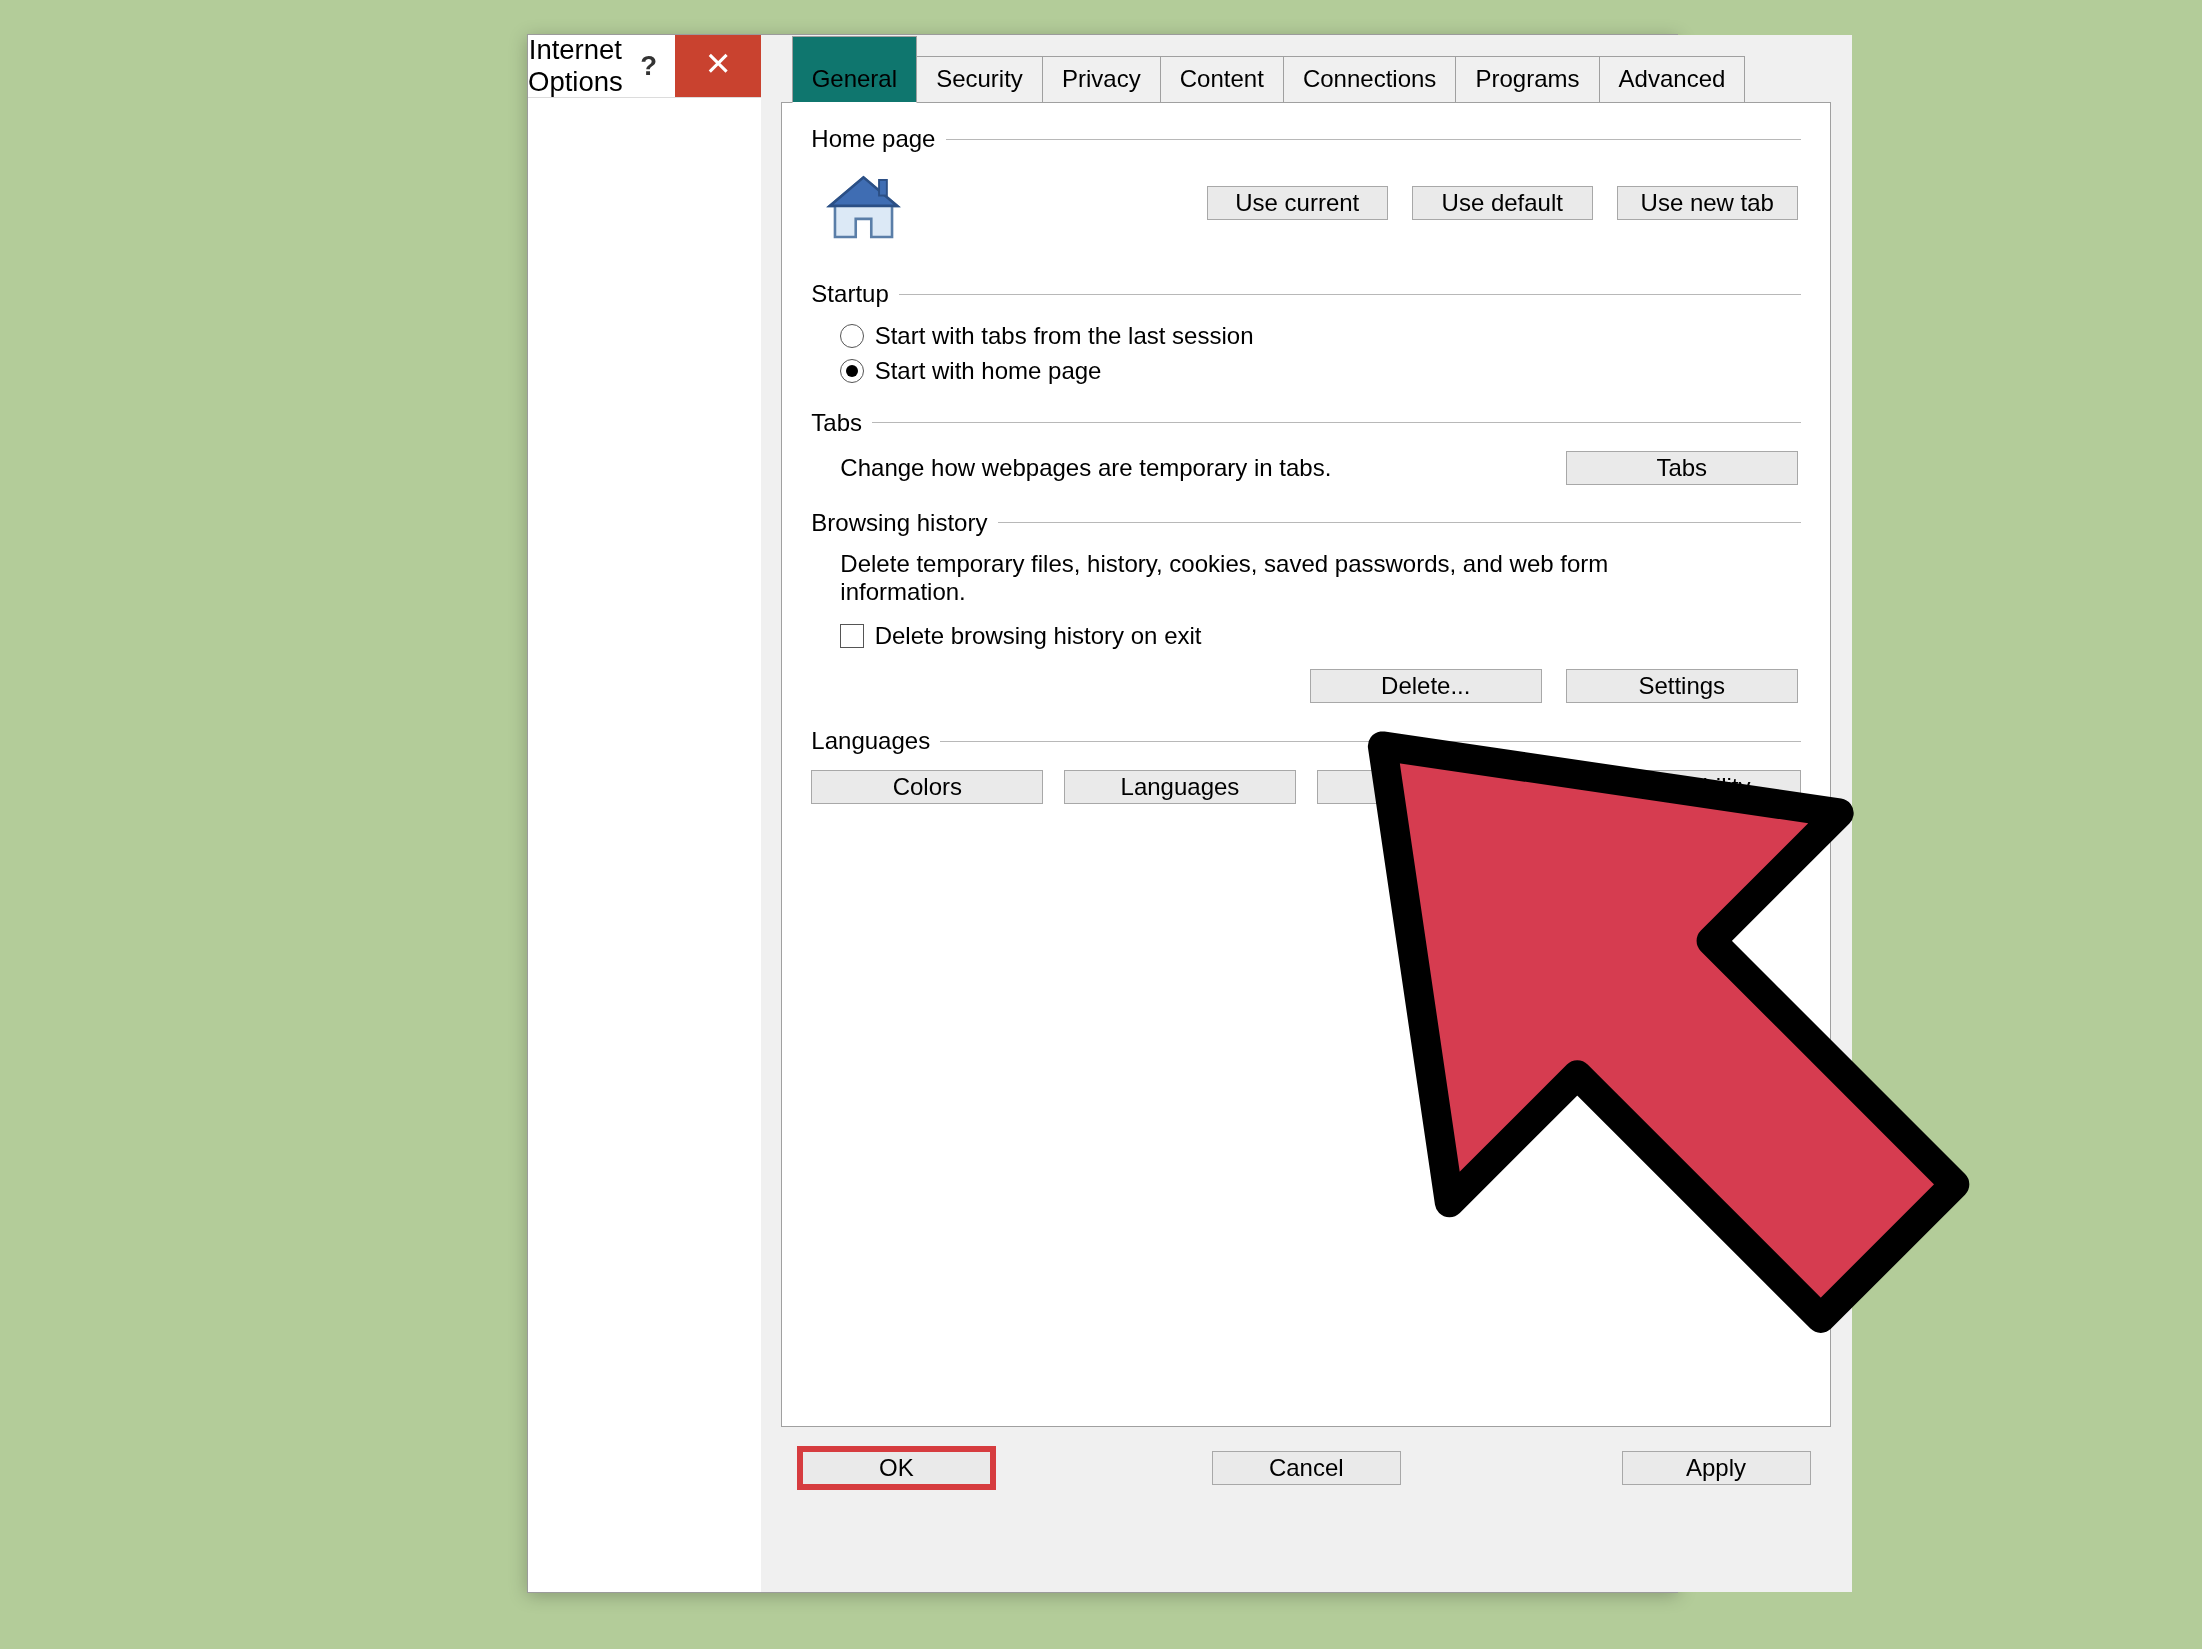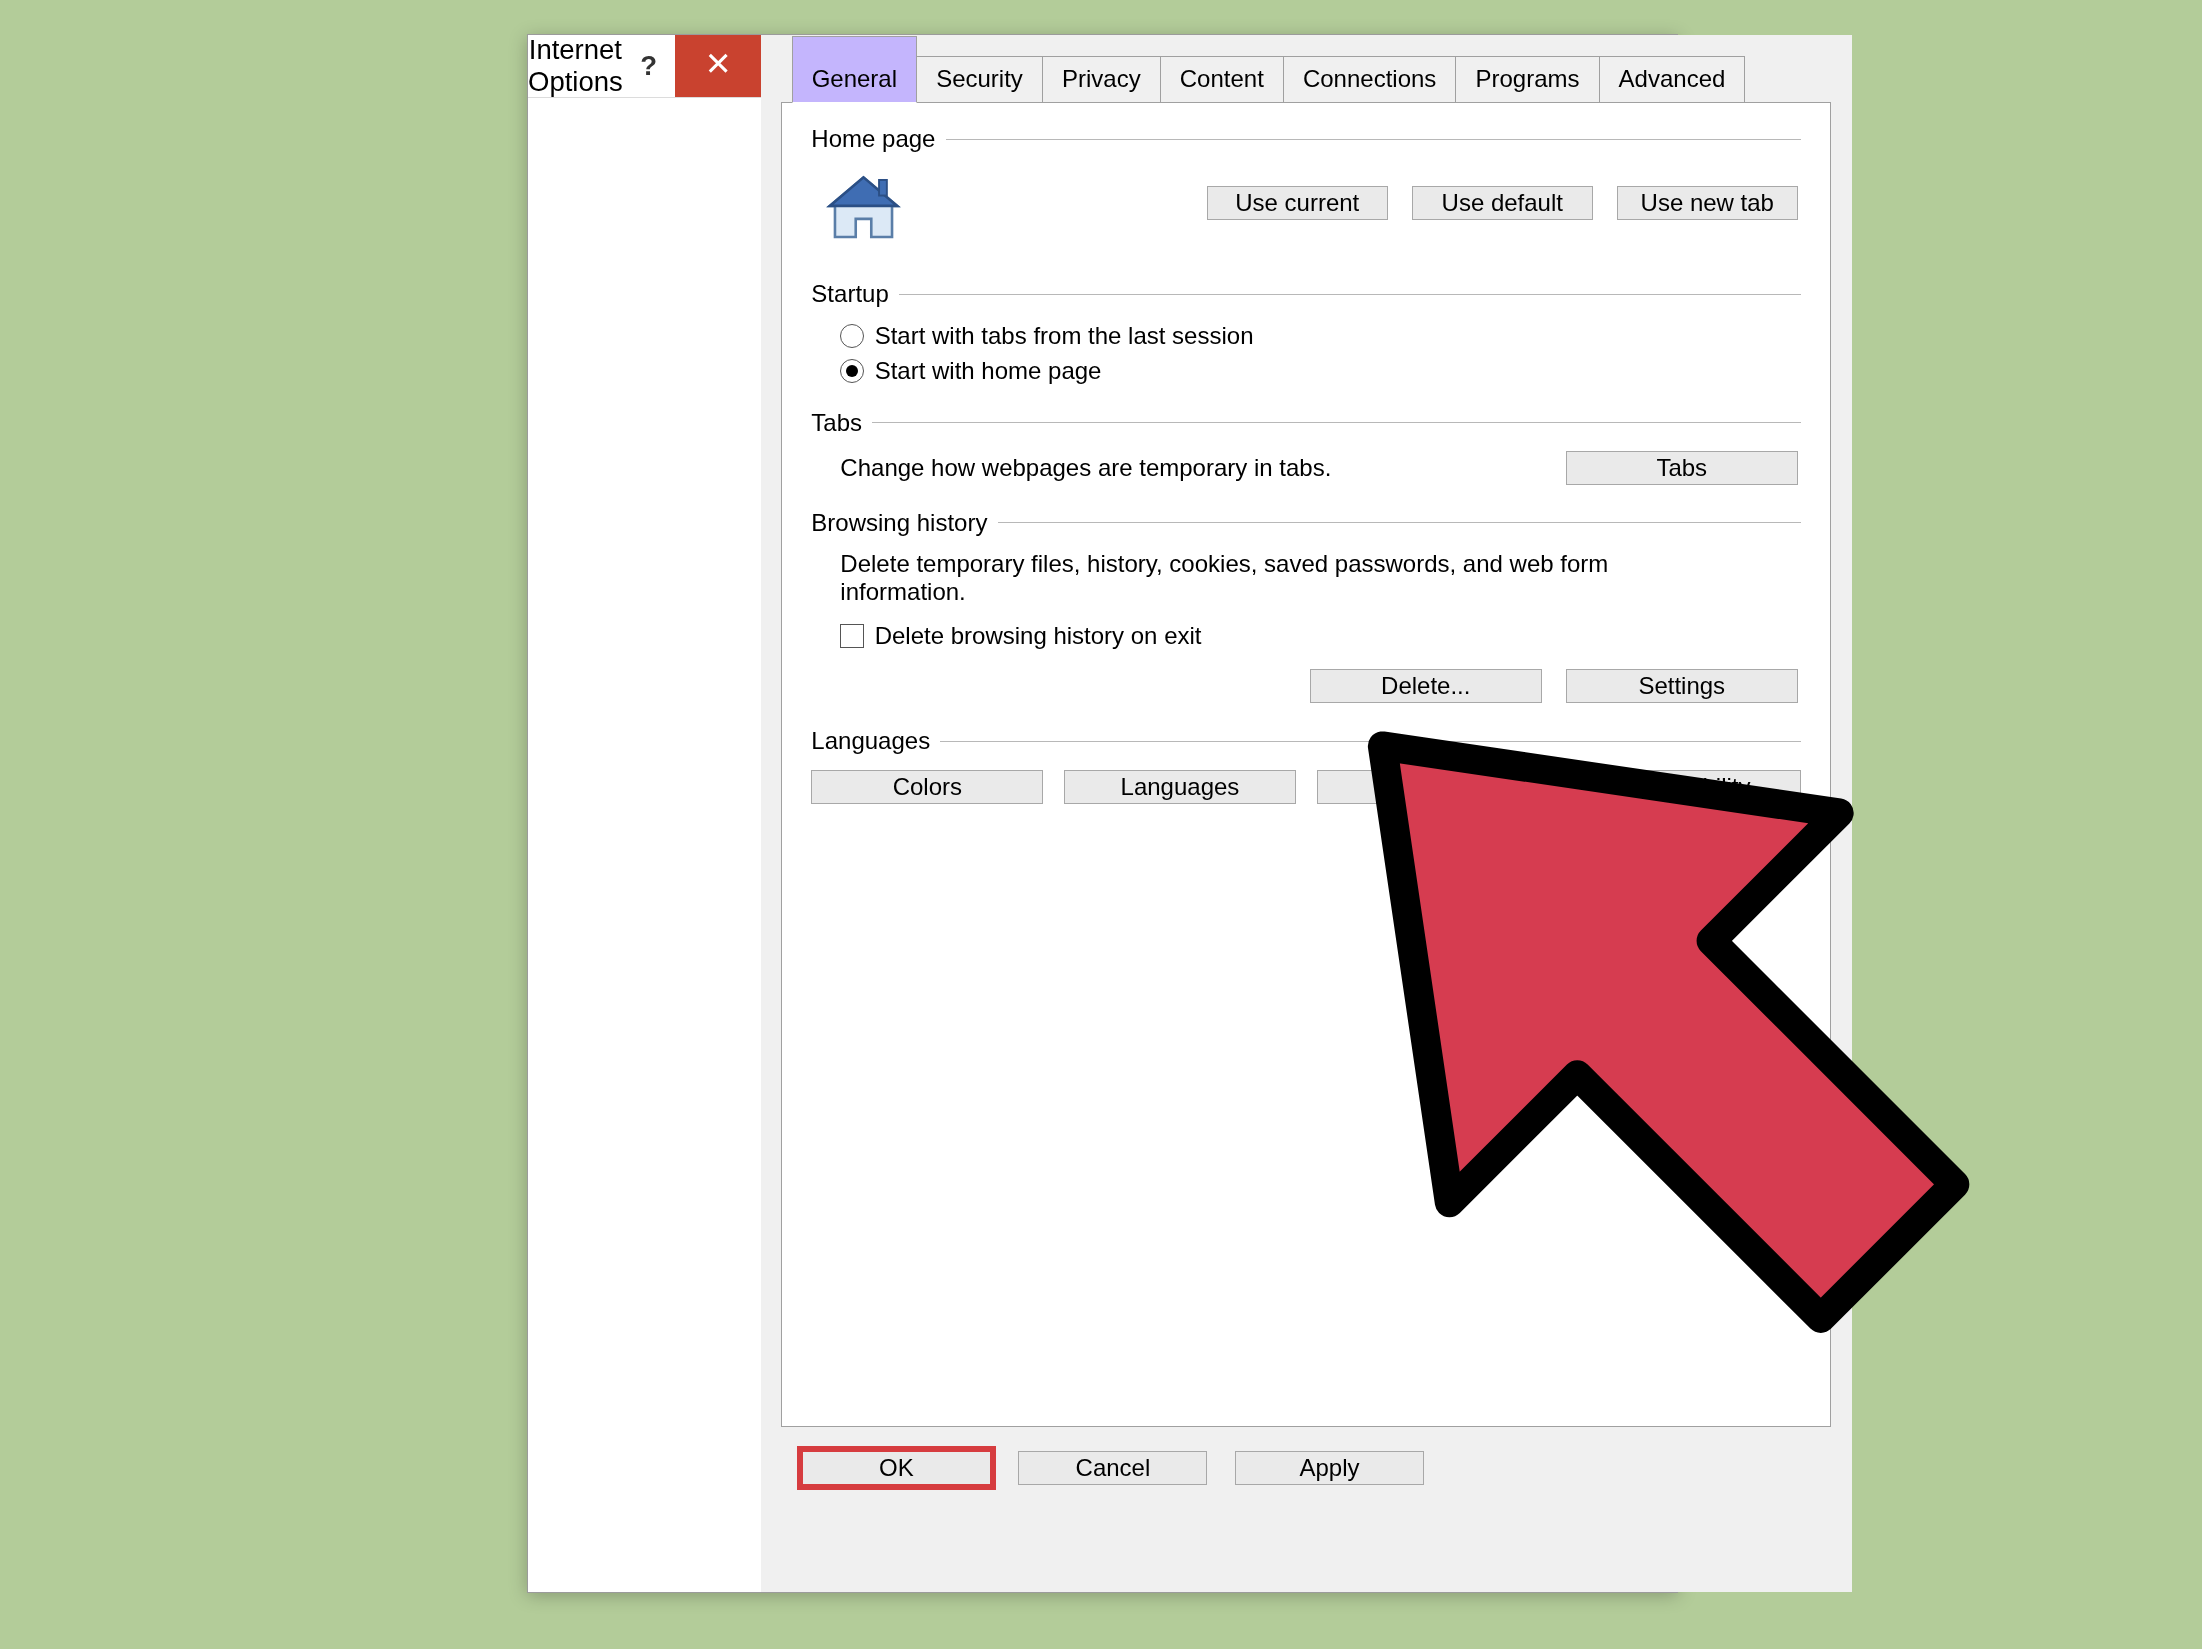--- a/index.html
+++ b/index.html
@@ -76,21 +76,21 @@
     padding: 8.6px 19px 8.6px 19px;
     border: 0.9px solid #a0a0a0;
     border-bottom: none;
     background: #f0f0f0;
     font-size: 24px;
     cursor: pointer;
     position: relative;
     margin-right: -0.9px;
   }
   .tab.active {
-    background: #c4b5fd;
+    background: #0f766e;
     border-bottom: 0.9px solid #ffffff;
     z-index: 2;
     top: 0.9px;
     padding-top: 28px;
     text-align: center;
   }
   .tabpanel {
     border: 0.9px solid #a0a0a0;
     background: #ffffff;
     height: 1325px;
@@ -225,21 +225,21 @@
     box-sizing: border-box;
   }
   .appearance-row {
     display: flex;
     gap: 20.6px;
     margin-top: 15.5px;
   }
   .appearance-row .btn { min-width: 232px; flex: 1; }
   .footer {
     display: flex;
-    justify-content: flex-start;
+    justify-content: space-between;
     gap: 27.5px;
     padding: 24px 20.6px 0 20.6px;
   }
   .footer .btn { min-width: 189px; }
   .ok-highlight {
     outline: 6.9px solid #d63c3f;
     outline-offset: -1.7px;
     border: 1.7px solid #3b7dd8;
   }
   .big-arrow {

